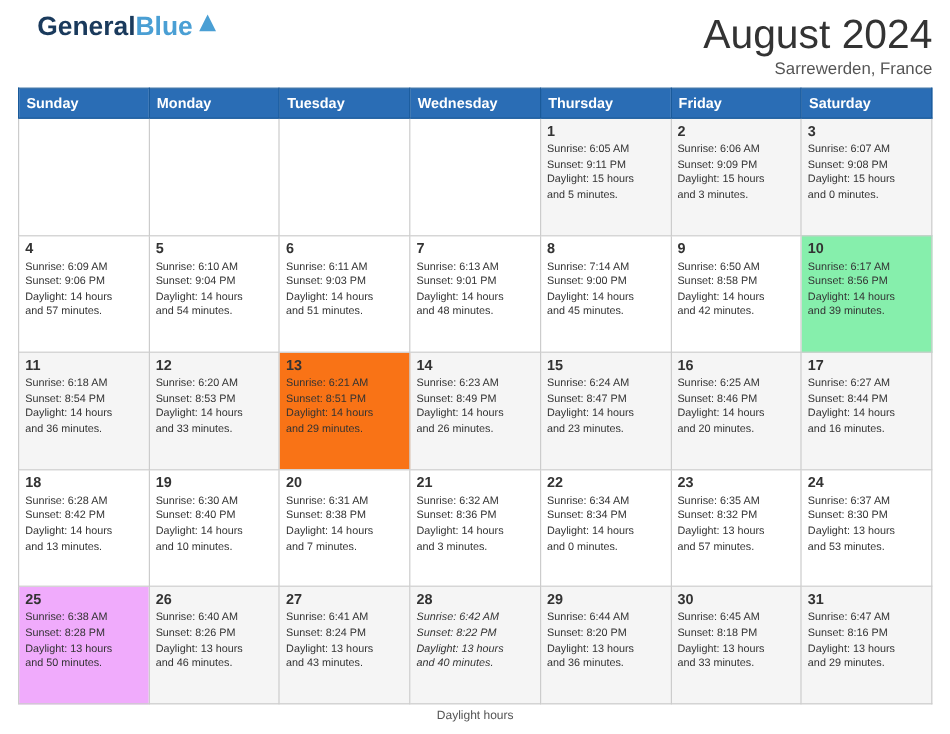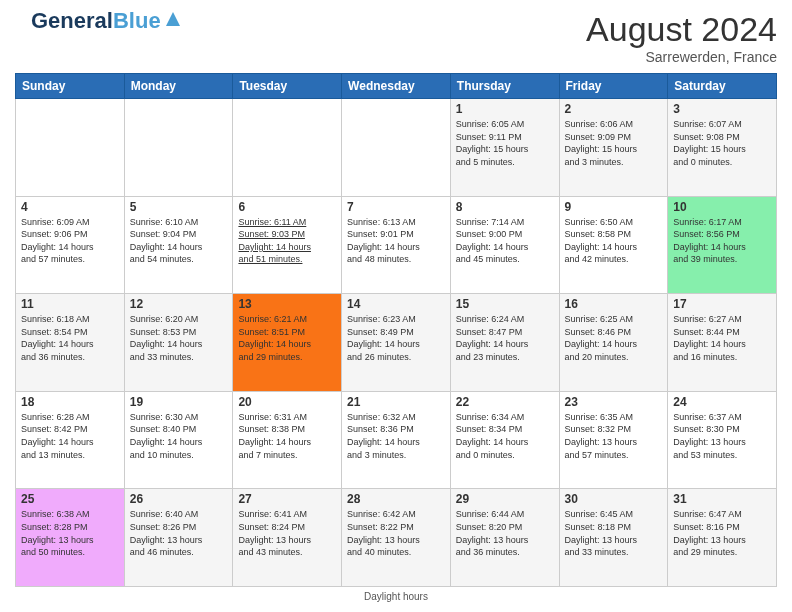--- a/index.html
+++ b/index.html
@@ -176,21 +176,21 @@
           </td>
           <td style="background: rgb(255, 255, 255);">
             <span class="day-num">5</span>
             <div class="day-info" style="white-space: pre-line;">Sunrise: 6:10 AM
 Sunset: 9:04 PM
 Daylight: 14 hours
 and 54 minutes.</div>
           </td>
           <td style="background: rgb(255, 255, 255);">
             <span class="day-num">6</span>
-            <div class="day-info" style="white-space: pre-line; text-decoration: underline;">Sunrise: 6:11 AM
+            <div class="day-info" style="white-space: pre-line;">Sunrise: 6:11 AM
 Sunset: 9:03 PM
 Daylight: 14 hours
 and 51 minutes.</div>
           </td>
           <td style="background: rgb(255, 255, 255);">
             <span class="day-num">7</span>
             <div class="day-info" style="white-space: pre-line;">Sunrise: 6:13 AM
 Sunset: 9:01 PM
 Daylight: 14 hours
 and 48 minutes.</div>
@@ -336,21 +336,21 @@
           </td>
           <td style="background: rgb(245, 245, 245);">
             <span class="day-num">27</span>
             <div class="day-info" style="white-space: pre-line;">Sunrise: 6:41 AM
 Sunset: 8:24 PM
 Daylight: 13 hours
 and 43 minutes.</div>
           </td>
           <td style="background: rgb(245, 245, 245);">
             <span class="day-num">28</span>
-            <div class="day-info" style="white-space: pre-line;">Sunrise: 6:42 AM
+            <div class="day-info" style="white-space: pre-line; font-style: italic;">Sunrise: 6:42 AM
 Sunset: 8:22 PM
 Daylight: 13 hours
 and 40 minutes.</div>
           </td>
           <td style="background: rgb(245, 245, 245);">
             <span class="day-num">29</span>
             <div class="day-info" style="white-space: pre-line;">Sunrise: 6:44 AM
 Sunset: 8:20 PM
 Daylight: 13 hours
 and 36 minutes.</div>

